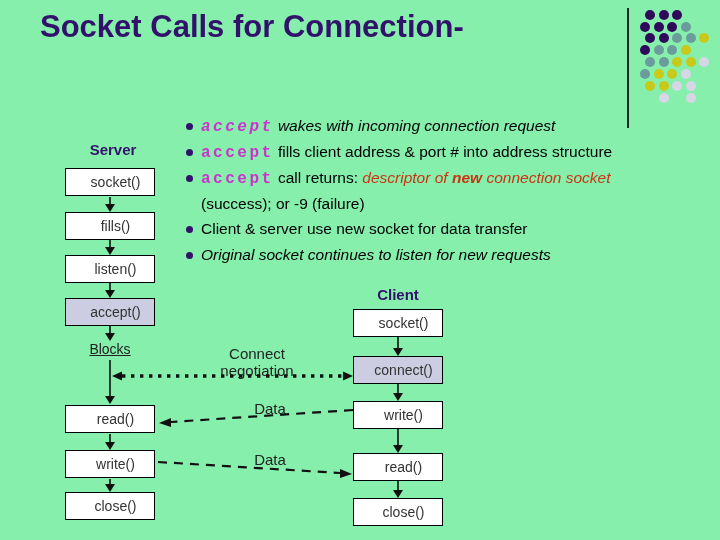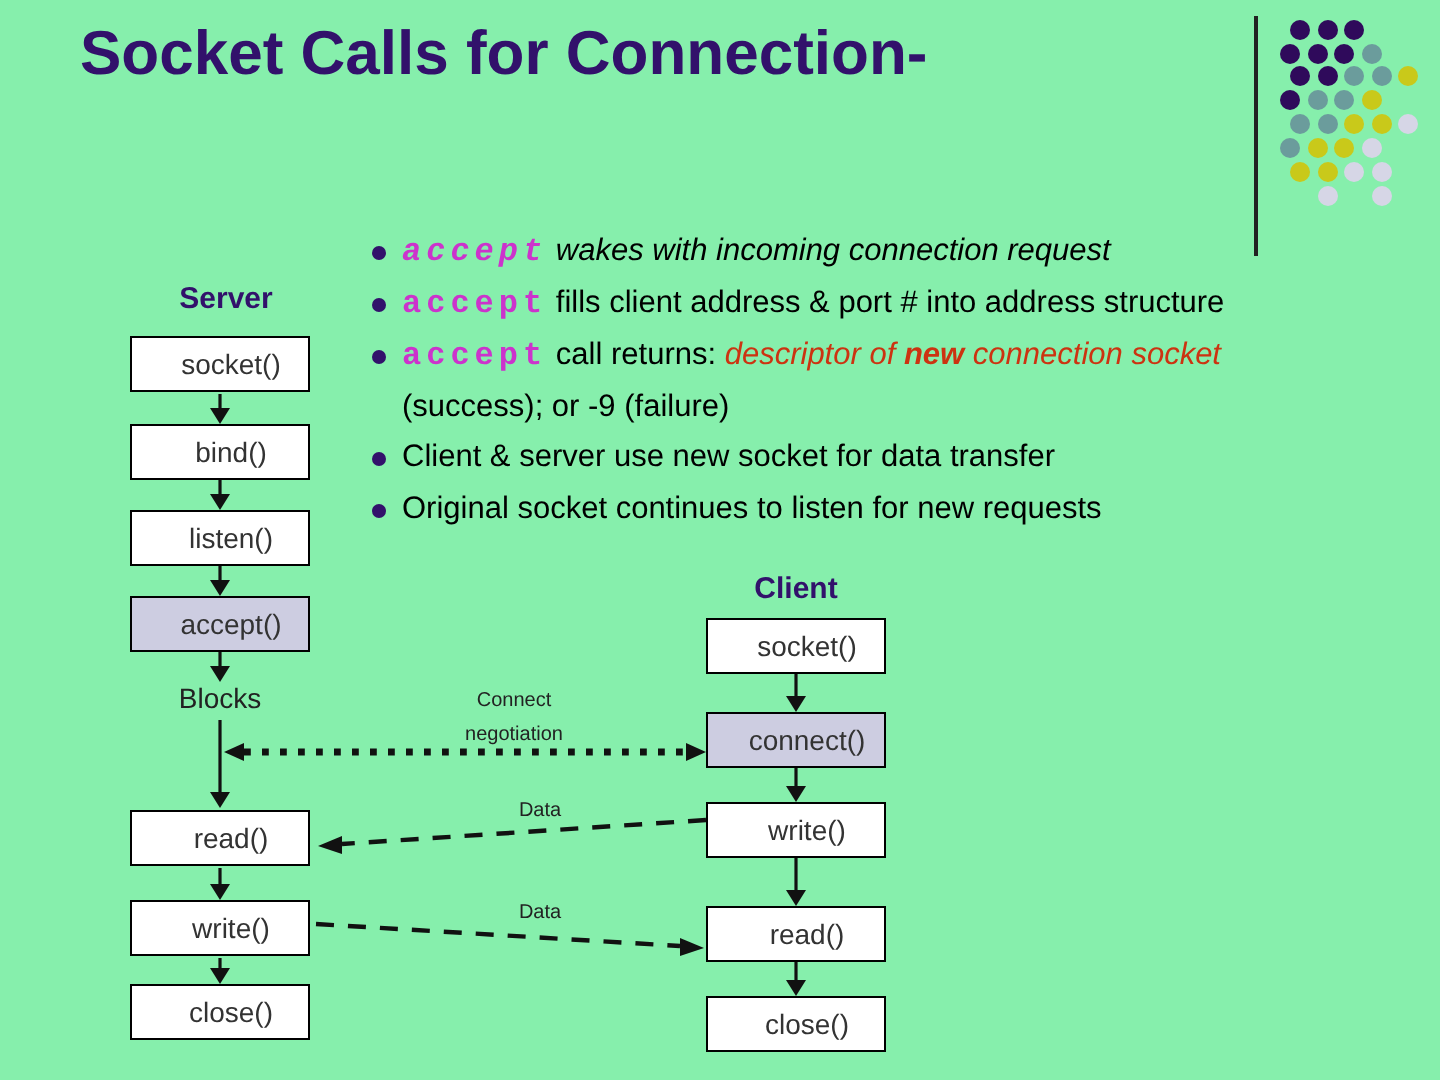--- a/index.html
+++ b/index.html
@@ -31,21 +31,21 @@
   
   .dbox{
     position:absolute;width:90px;height:28px;background:#ffffff;
     border:1.2px solid var(--box-border);box-sizing:border-box;
     font-size:14px;color:#333;display:flex;align-items:center;justify-content:center;padding-left:11px;
   }
   .dbox.hl{background:var(--box-fill-highlight);}
   
   .role-label{position:absolute;font-size:15px;font-weight:bold;color:var(--title-color);
               text-align:center;width:90px;}
-  .small-label{position:absolute;font-size:10px;color:#222;text-align:center;}
+  .small-label{position:absolute;font-size:15px;color:#222;text-align:center;}
   svg.overlay{position:absolute;left:0;top:0;pointer-events:none;}
 </style>
 </head>
 <body>
 
 <div class="slide">
 
   <div class="title">
     <div>Socket Calls for Connection-</div>
   </div>
@@ -84,33 +84,33 @@
       <span class="dot" style="left: 658.5px; top: 93px; background: rgb(214, 214, 230);"></span>
       <span class="dot" style="left: 685.5px; top: 93px; background: rgb(214, 214, 230);"></span>
     </div>
 
   <div id="bullets">
       <div class="brow" style="top: 113px; font-style: italic;"><span class="bdot"></span><span class="btext"><span class="seg-kw">accept</span><span class="seg-plain"> wakes with incoming connection request</span></span></div>
       <div class="brow" style="top: 139px;"><span class="bdot"></span><span class="btext"><span class="seg-kw">accept</span><span class="seg-plain"> fills client address &amp; port # into address structure</span></span></div>
       <div class="brow" style="top: 165px;"><span class="bdot"></span><span class="btext"><span class="seg-kw">accept</span><span class="seg-plain"> call returns: </span><span class="seg-em">descriptor of </span><span class="seg-emb">new</span><span class="seg-em"> connection socket</span></span></div>
       <div class="brow" style="top: 191px;"><span class="btext"><span class="seg-plain">(success); or -9 (failure)</span></span></div>
       <div class="brow" style="top: 216px;"><span class="bdot"></span><span class="btext"><span class="seg-plain">Client &amp; server use new socket for data transfer</span></span></div>
-      <div class="brow" style="top: 242px;"><span class="bdot"></span><span class="btext"><span class="seg-plain">Original socket continues to listen for new requests</span></span></div>
+      <div class="brow" style="top: 242px; font-style: italic;"><span class="bdot"></span><span class="btext"><span class="seg-plain">Original socket continues to listen for new requests</span></span></div>
     </div>
 
   <div class="role-label" style="left:68px;top:141px;">Server</div>
   <div class="role-label" style="left:353px;top:286px;">Client</div>
-  <div class="small-label" style="left:70px;top:341px;width:80px;font-size:14px;">Blocks</div>
+  <div class="small-label" style="left:70px;top:341px;width:80px;font-size:14px;text-decoration:underline;">Blocks</div>
   <div class="small-label" style="left:207px;top:345px;width:100px;">Connect</div>
   <div class="small-label" style="left:207px;top:362px;width:100px;">negotiation</div>
   <div class="small-label" style="left:240px;top:400px;width:60px;">Data</div>
   <div class="small-label" style="left:240px;top:451px;width:60px;">Data</div>
 
   <div class="dbox" style="left:65px;top:168px;">socket()</div>
-  <div class="dbox" style="left:65px;top:212px;">bind()</div>
+  <div class="dbox" style="left:65px;top:212px;">fills()</div>
   <div class="dbox" style="left:65px;top:255px;">listen()</div>
   <div class="dbox hl" style="left:65px;top:298px;">accept()</div>
   <div class="dbox" style="left:65px;top:405px;">read()</div>
   <div class="dbox" style="left:65px;top:450px;">write()</div>
   <div class="dbox" style="left:65px;top:492px;">close()</div>
 
   <div class="dbox" style="left:353px;top:309px;">socket()</div>
   <div class="dbox hl" style="left:353px;top:356px;">connect()</div>
   <div class="dbox" style="left:353px;top:401px;">write()</div>
   <div class="dbox" style="left:353px;top:453px;">read()</div>

